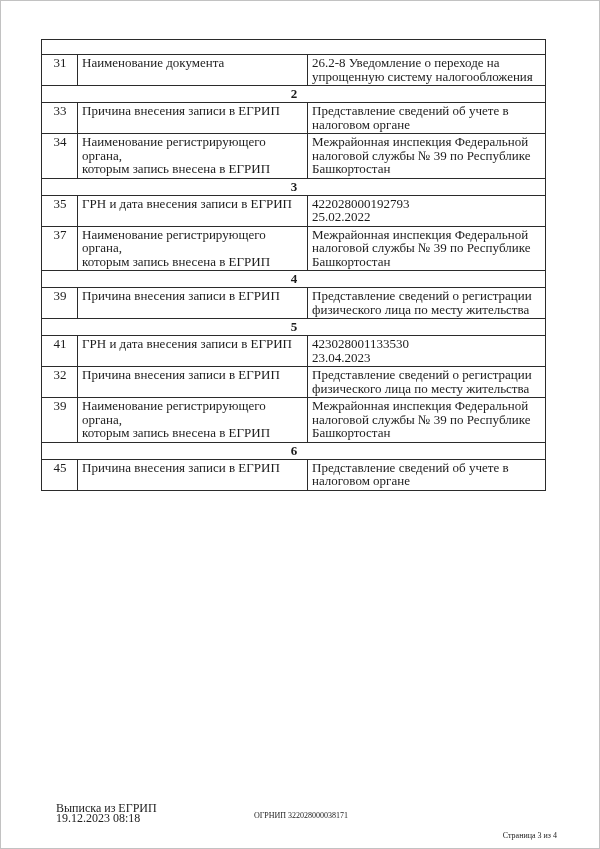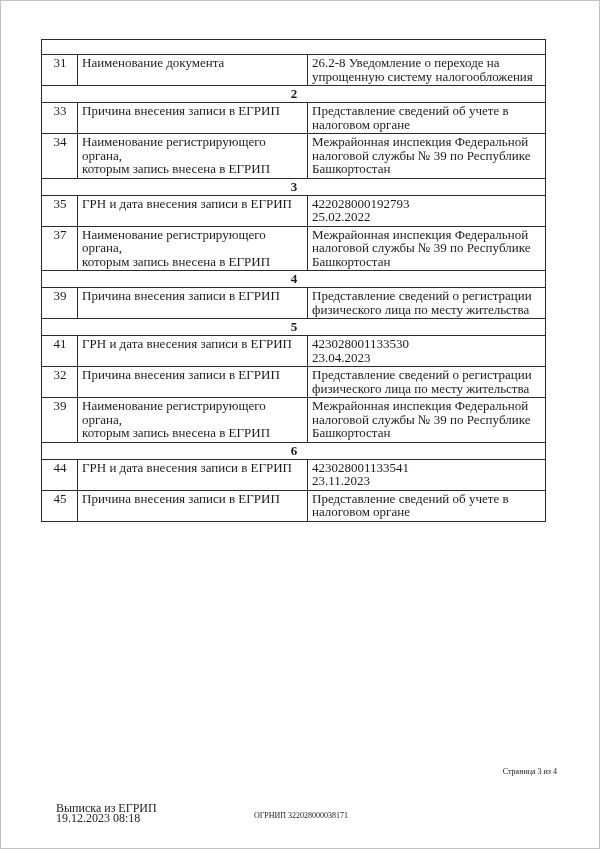--- a/index.html
+++ b/index.html
@@ -57,21 +57,21 @@
     left: 0;
     top: 810px;
     width: 600px;
     text-align: center;
     font-size: 8px;
     color: #222222;
   }
   .footer-right {
     position: absolute;
     right: 42px;
-    top: 766px;
+    top: 830px;
     font-size: 8px;
     color: #222222;
   }
 </style>
 </head>
 <body>
 
 <div class="page">
 
   <table class="egrip">
@@ -153,26 +153,20 @@
           <td class="label">Наименование регистрирующего органа,
 которым запись внесена в ЕГРИП</td>
           <td class="value">Межрайонная инспекция Федеральной
 налоговой службы № 39 по Республике
 Башкортостан</td>
         </tr>
         <tr>
           <td class="section" colspan="3">6</td>
         </tr>
         <tr>
-          <td class="num">44</td>
-          <td class="label">ГРН и дата внесения записи в ЕГРИП</td>
-          <td class="value">423028001133541
-23.11.2023</td>
-        </tr>
-        <tr>
           <td class="num">45</td>
           <td class="label">Причина внесения записи в ЕГРИП</td>
           <td class="value">Представление сведений об учете в
 налоговом органе</td>
         </tr>
       </tbody>
   </table>
 
   <div class="footer-left">
     <div>Выписка из ЕГРИП</div>

